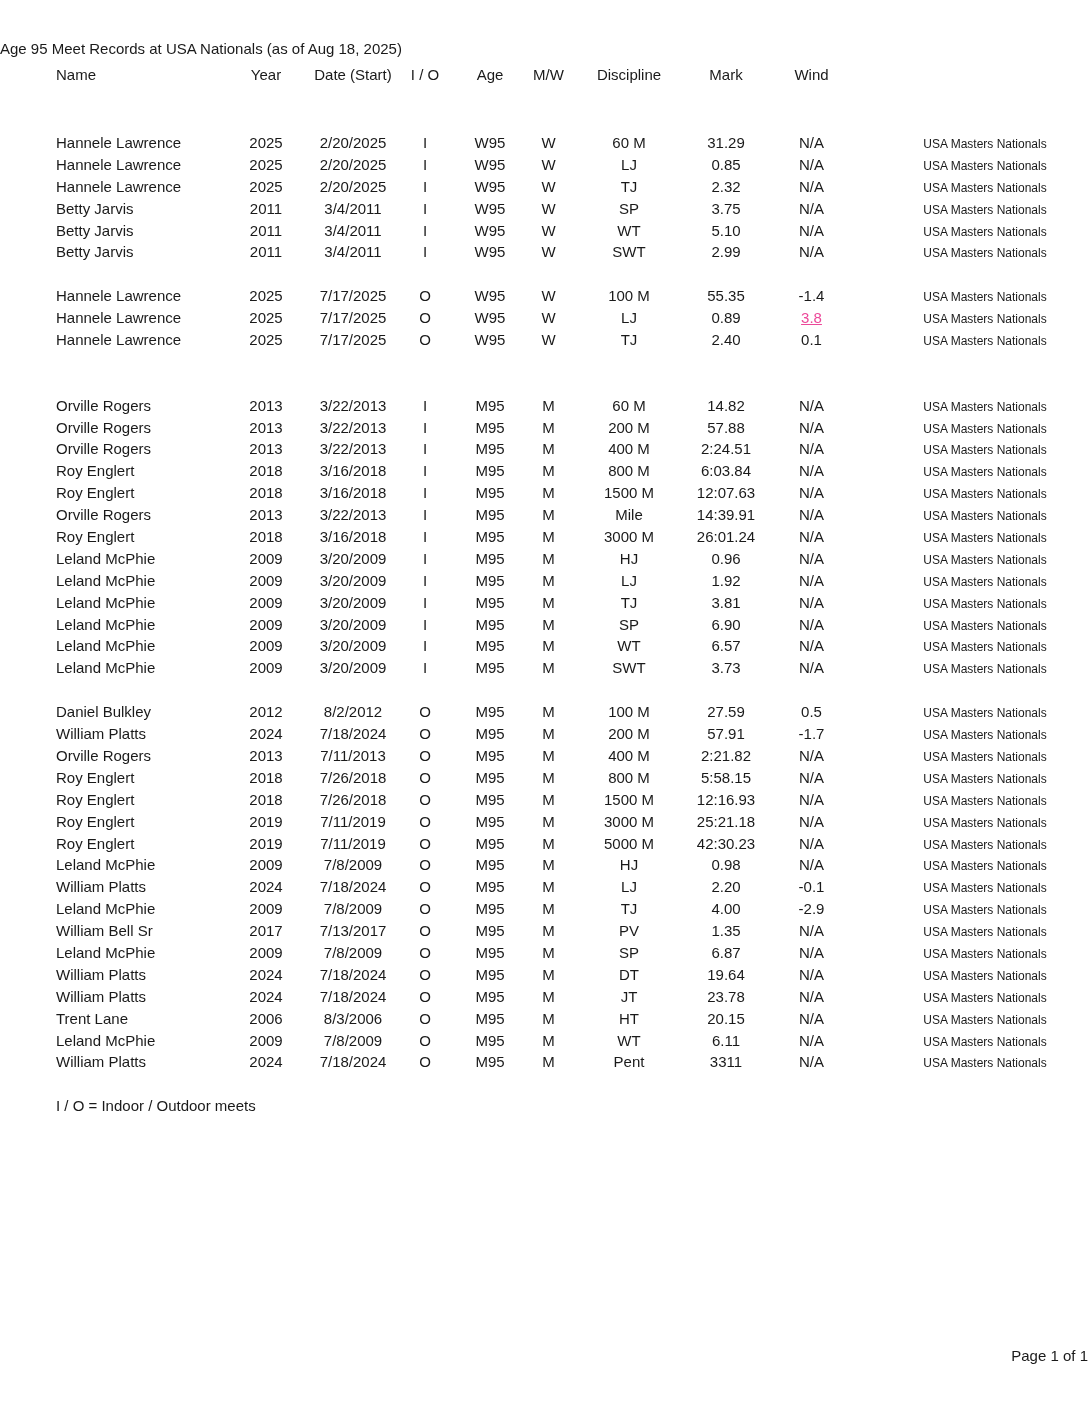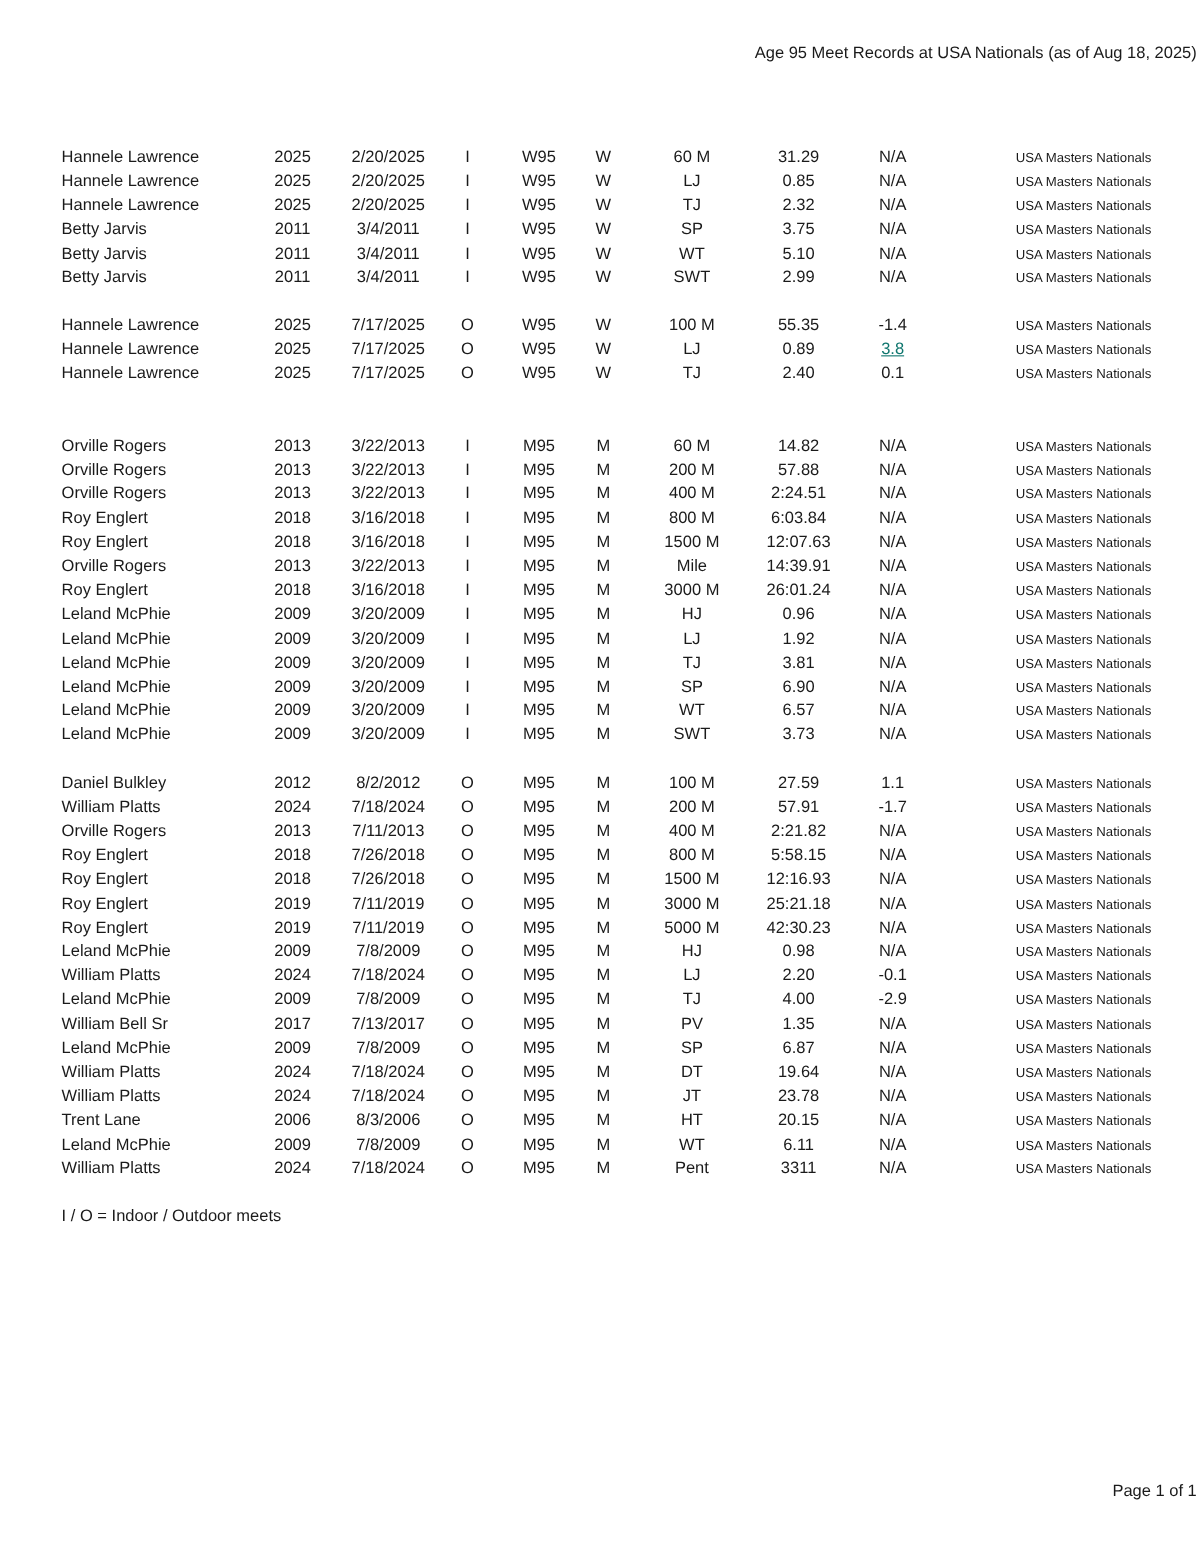--- a/index.html
+++ b/index.html
@@ -15,21 +15,21 @@
     color: #1a1a1a;
     overflow: hidden;
   }
   .doc-title {
     position: absolute;
     top: 38px;
     left: 0;
     width: 100%;
     height: 22px;
     line-height: 22px;
-    text-align: right;
+    text-align: left;
     font-size: 15px;
     white-space: nowrap;
   }
   .header-block {
     position: absolute;
     top: 64px;
     left: 0;
     right: 0;
   }
   .rows-block {
@@ -52,38 +52,50 @@
   .c-year { width: 80px;  text-align: center; }
   .c-date { width: 94px;  text-align: center; }
   .c-io   { width: 50px;  text-align: center; }
   .c-age  { width: 80px;  text-align: center; }
   .c-mw   { width: 37px;  text-align: center; }
   .c-disc { width: 124px; text-align: center; }
   .c-mark { width: 70px;  text-align: center; }
   .c-wind { width: 81px;  text-align: center; margin-left: 10px; }
   .c-meet { width: 230px; text-align: center; margin-left: 18px; font-size: 12px; }
   .note-row { padding-left: 56px; font-size: 15px; height: 21.9px; line-height: 21.9px; }
-  .wind-red { color: #0f766e; text-decoration: underline; }
+  .wind-red { color: #ec4899; text-decoration: underline; }
   .page-footer {
     position: absolute;
     top: 1345px;
     left: 0;
     width: 100%;
     height: 22px;
     line-height: 22px;
     text-align: right;
     font-size: 15px;
   }
 </style>
 </head>
 <body>
 
 <div class="doc-title">Age 95 Meet Records at USA Nationals (as of Aug 18, 2025)</div>
 
 <div class="header-block">
+  <div class="row">
+    <span class="c-name">Name</span>
+    <span class="c-year">Year</span>
+    <span class="c-date">Date (Start)</span>
+    <span class="c-io">I / O</span>
+    <span class="c-age">Age</span>
+    <span class="c-mw">M/W</span>
+    <span class="c-disc">Discipline</span>
+    <span class="c-mark">Mark</span>
+    <span class="c-wind">Wind</span>
+    <span class="c-meet"></span>
+  </div>
 </div>
 
 <div class="rows-block">
     <div class="row">
       <span class="c-name">Hannele Lawrence</span>
       <span class="c-year">2025</span>
       <span class="c-date">2/20/2025</span>
       <span class="c-io">I</span>
       <span class="c-age">W95</span>
       <span class="c-mw">W</span>
@@ -350,21 +362,21 @@
     <div class="row"></div>
     <div class="row">
       <span class="c-name">Daniel Bulkley</span>
       <span class="c-year">2012</span>
       <span class="c-date">8/2/2012</span>
       <span class="c-io">O</span>
       <span class="c-age">M95</span>
       <span class="c-mw">M</span>
       <span class="c-disc">100 M</span>
       <span class="c-mark">27.59</span>
-      <span class="c-wind">1.1</span>
+      <span class="c-wind">0.5</span>
       <span class="c-meet">USA Masters Nationals</span>
     </div>
     <div class="row">
       <span class="c-name">William Platts</span>
       <span class="c-year">2024</span>
       <span class="c-date">7/18/2024</span>
       <span class="c-io">O</span>
       <span class="c-age">M95</span>
       <span class="c-mw">M</span>
       <span class="c-disc">200 M</span>

